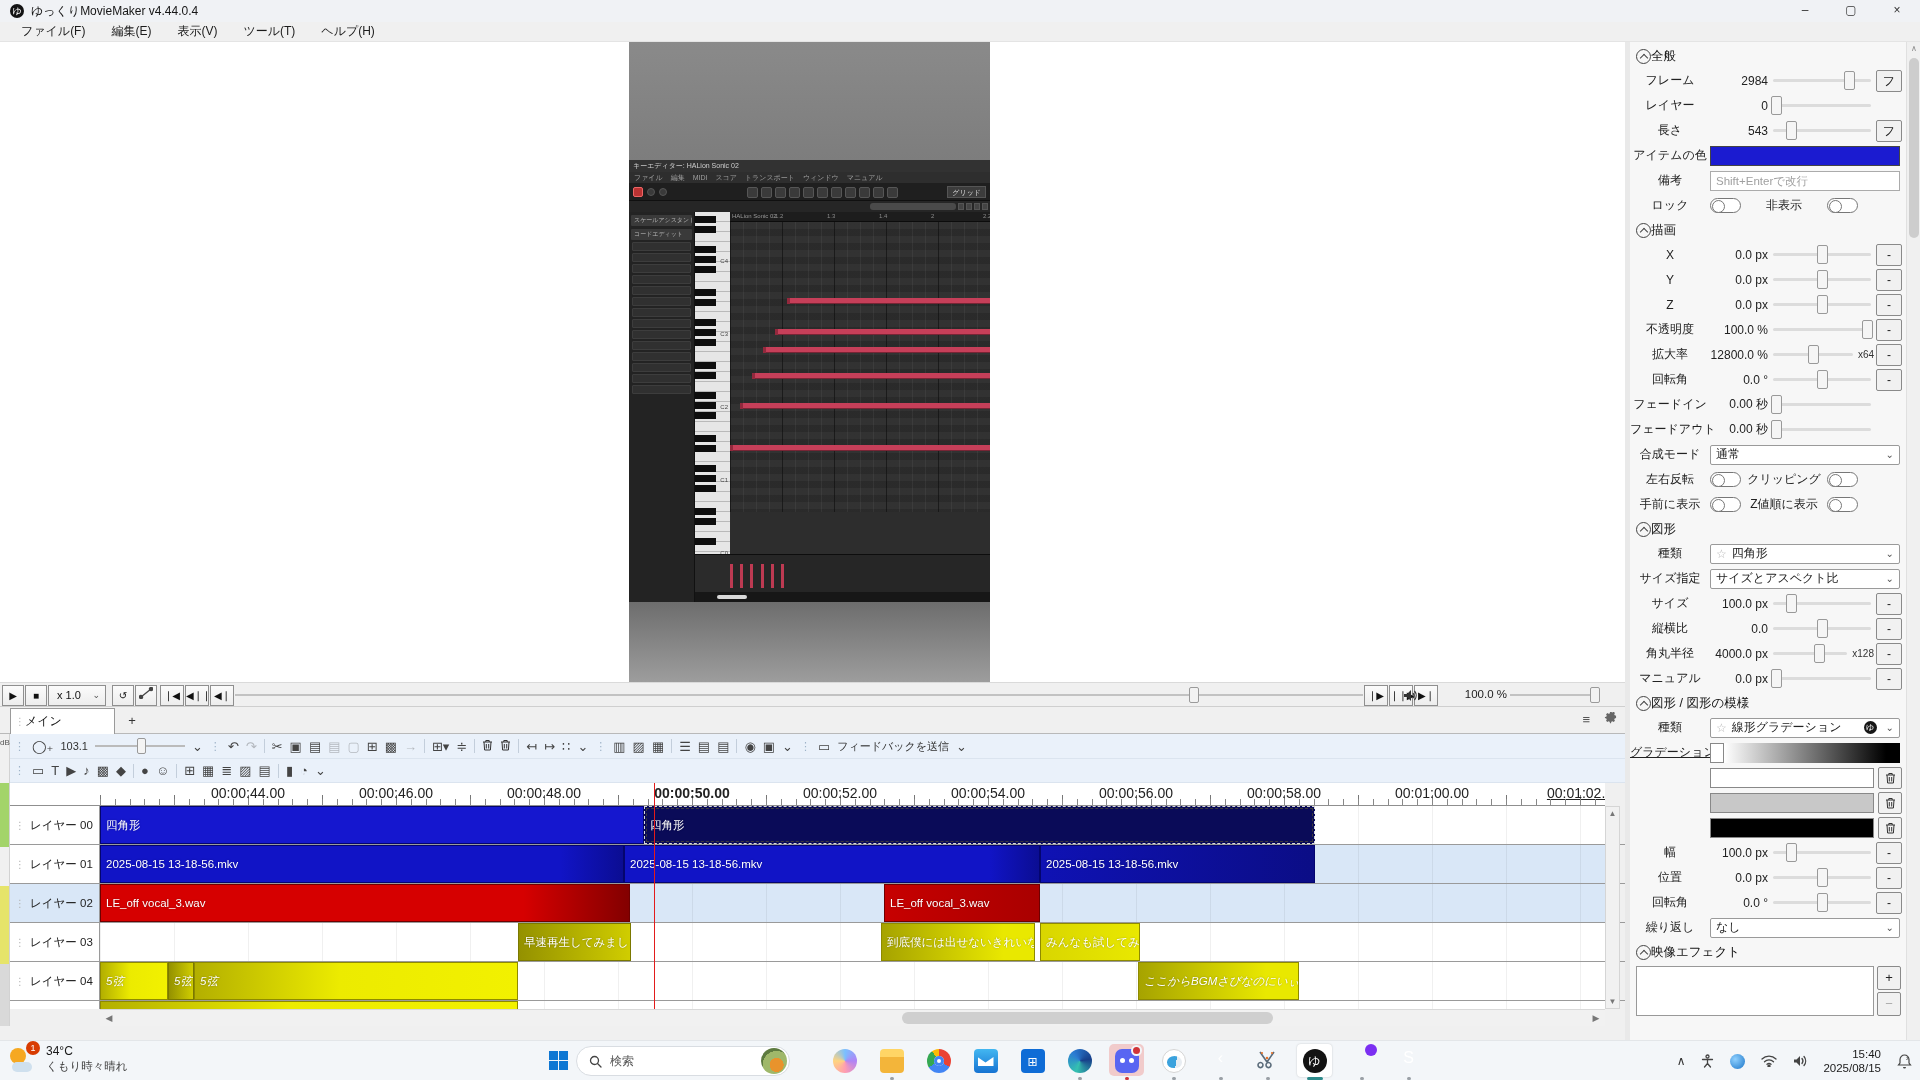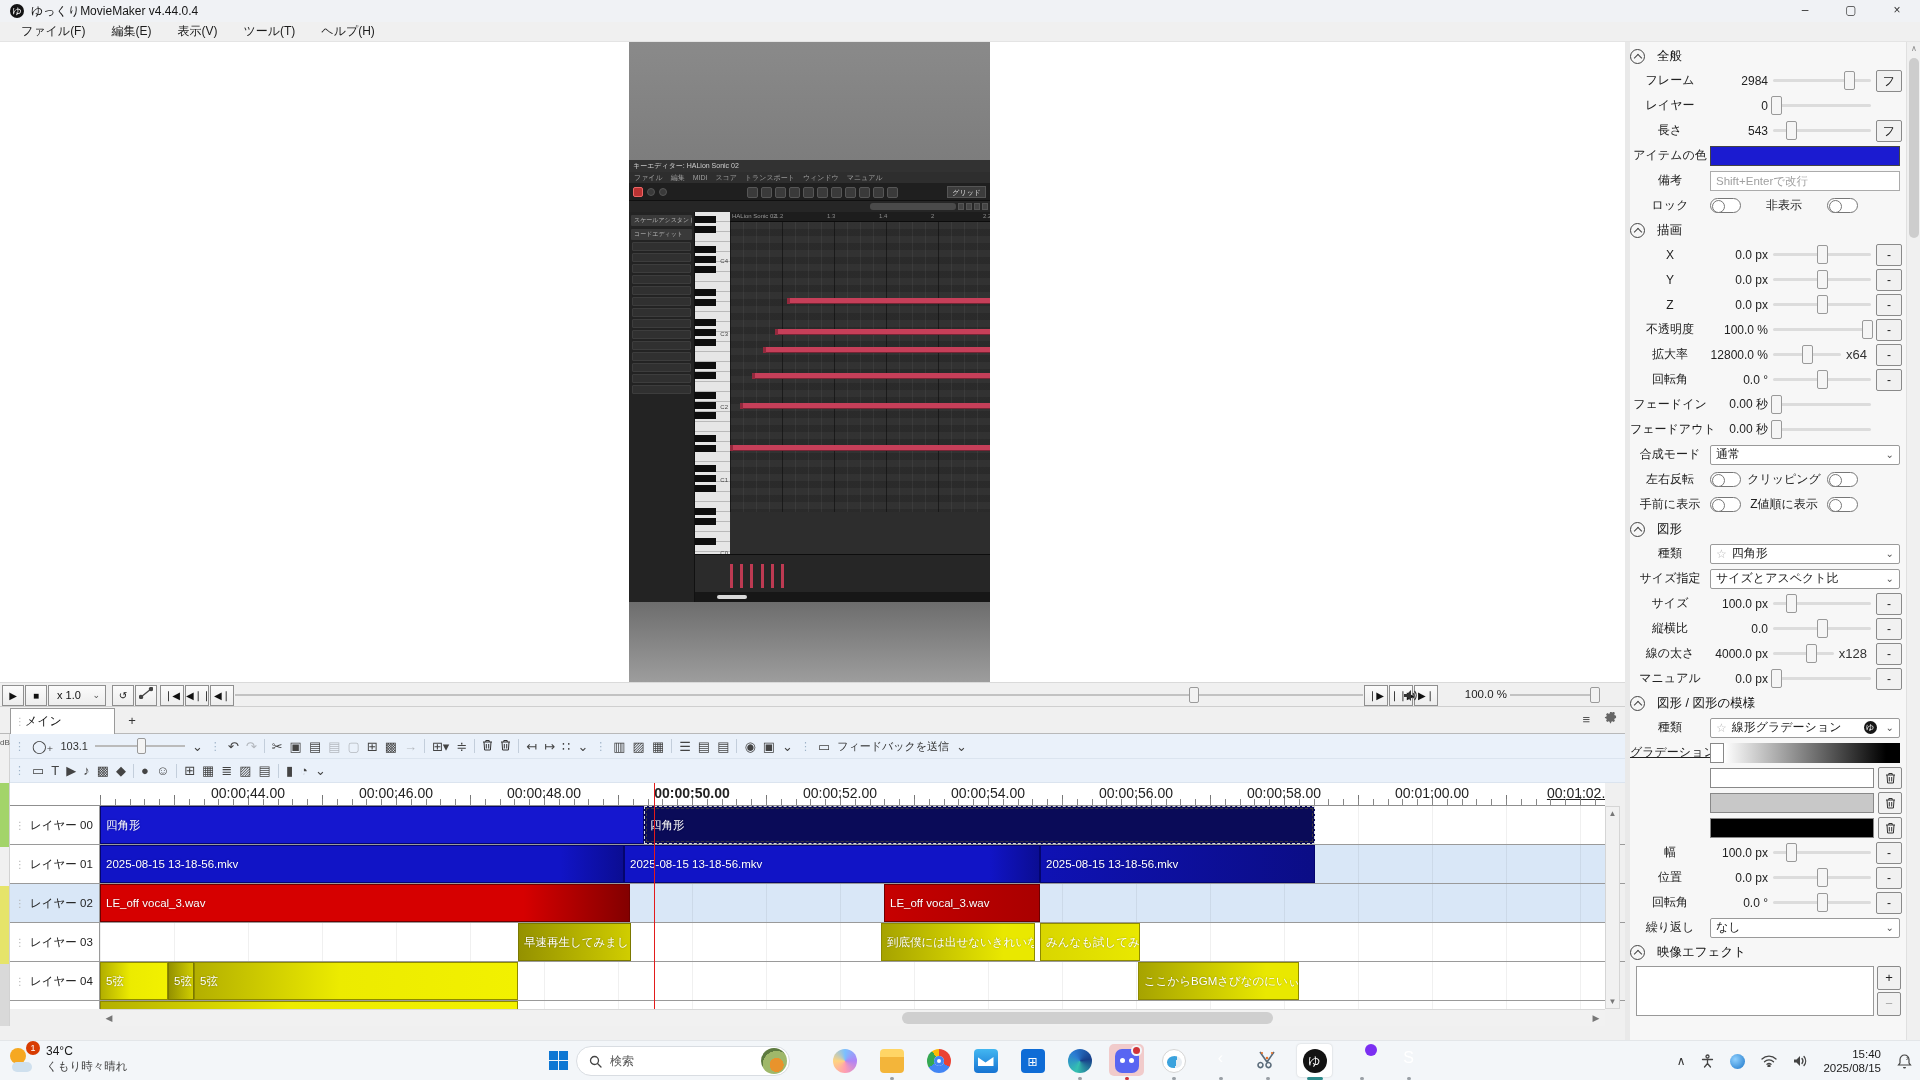--- a/index.html
+++ b/index.html
@@ -53,31 +53,31 @@
 .daw-vlabel{position:absolute;left:66px;top:394px;width:35px;height:38px;background:#2b2b2b;border-top:1px solid #0d0d0d}
 .daw-hs{position:absolute;left:66px;top:432px;width:295px;height:10px;background:#171717}
 .daw-hthumb{position:absolute;left:22px;top:3px;width:30px;height:4px;background:#d9d9d9;border-radius:2px}
 
 
 .rdivider{position:absolute;left:1625px;top:42px;width:5px;height:998px;background:#e9e9e9}
 .rpanel{position:absolute;left:1630px;top:42px;width:276px;height:998px;background:#f7f7f7;overflow:hidden;padding-top:2px}
 .rscroll{position:absolute;left:1906px;top:42px;width:14px;height:998px;background:#f0f0f0;border-left:1px solid #e0e0e0}
 .rscroll .arr{position:absolute;left:0;top:0;width:14px;height:14px;font-size:8px;color:#888;text-align:center;line-height:14px}
 .rthumb{position:absolute;left:2px;top:16px;width:10px;height:180px;background:#cdcdcd;border-radius:5px}
-.psec-h{height:24px;display:flex;align-items:center;gap:12px;}
+.psec-h{height:24px;display:flex;align-items:center;gap:0;padding-left:6px}
 .chev{width:15px;height:15px;border:1.5px solid #444;border-radius:50%;position:relative;flex:none}
 .chev::after{content:"";position:absolute;left:4px;top:5.5px;width:5px;height:5px;border-left:1.5px solid #444;border-top:1.5px solid #444;transform:rotate(45deg)}
 .psec-t{font-size:12.5px;color:#111}
 .prow{height:25px;display:flex;align-items:center;padding:0 4px 0 0}
 .plabel{width:80px;text-align:center;font-size:12px;color:#222;flex:none;white-space:nowrap}
 .pval{width:58px;text-align:right;font-size:12px;color:#222;flex:none;white-space:nowrap}
 .pslider{flex:1;position:relative;height:19px;margin:0 5px}
 .ptrack{position:absolute;left:0;right:0;top:8px;height:3px;background:#dcdcdc;border-radius:2px}
 .pthumb{position:absolute;top:0;width:11px;height:19px;background:#f5f5f5;border:1px solid #999;border-radius:2px;margin-left:-5px}
-.pextra{font-size:13px;color:#333;flex:none;margin-right:9px}
+.pextra{font-size:10px;color:#333;flex:none;margin-right:2px}
 .pbtn{width:26px;height:22px;background:#f1f1f1;border:1px solid #8a8a8a;border-radius:2px;font-size:12px;color:#222;text-align:center;line-height:20px;flex:none}
 .pspace{width:26px;flex:none}
 .pctl{flex:1;height:20px;margin-right:2px;position:relative}
 .pdrop{background:#fff;border:1px solid #9a9a9a;border-radius:2px;height:20px;display:flex;align-items:center;font-size:12px;color:#222;padding:0 5px;gap:5px}
 .pdrop .dd{margin-left:auto;color:#555;font-size:10px}
 .star{color:#b9b9b9;font-size:12px}
 .ybadge{width:13px;height:13px;border-radius:50%;background:#161616;color:#fff;font-size:8px;line-height:13px;text-align:center;margin-left:auto}
 .ybadge+.dd{margin-left:4px}
 .pcolor{background:#1b1bd0;border:1px solid #444;height:20px}
 .pinput{background:#fff;border:1px solid #ababab;height:20px;font-size:11.5px;color:#a0a0a0;line-height:18px;padding-left:5px}
@@ -530,21 +530,21 @@
         <div class="prow">
           <span class="plabel">縦横比</span>
           <span class="pval">0.0</span>
           <div class="pslider">
             <div class="ptrack"></div>
             <div class="pthumb" style="left: 50%;"></div>
           </div>
           <button class="pbtn">-</button>
         </div>
         <div class="prow">
-          <span class="plabel">線の太さ</span>
+          <span class="plabel">角丸半径</span>
           <span class="pval">4000.0 px</span>
           <div class="pslider">
             <div class="ptrack"></div>
             <div class="pthumb" style="left: 62%;"></div>
           </div>
           <span class="pextra">x128</span>
           <button class="pbtn">-</button>
         </div>
         <div class="prow">
           <span class="plabel">マニュアル</span>
@@ -860,21 +860,21 @@
             <div class="clip c-yellow3" style="left: 940px; width: 100px;">
               <span class="clip-t">みんなも試してみて</span>
             </div>
           </div>
         </div>
         <div class="tl-row">
           <div class="tl-label">
             <span class="grip">⋮</span>
             <span>レイヤー 04</span>
           </div>
-          <div class="tl-content" style="background-color: rgb(255, 255, 255);">
+          <div class="tl-content" style="background-color: rgb(255, 255, 255); font-style: italic;">
             <div class="clip c-yellow" style="left: 0px; width: 68px;">
               <span class="clip-t">5弦</span>
             </div>
             <div class="clip c-olive" style="left: 68px; width: 26px;">
               <span class="clip-t">5弦</span>
             </div>
             <div class="clip c-yellow" style="left: 94px; width: 324px;">
               <span class="clip-t">5弦</span>
             </div>
             <div class="clip c-yellow2" style="left: 1038px; width: 161px;">

